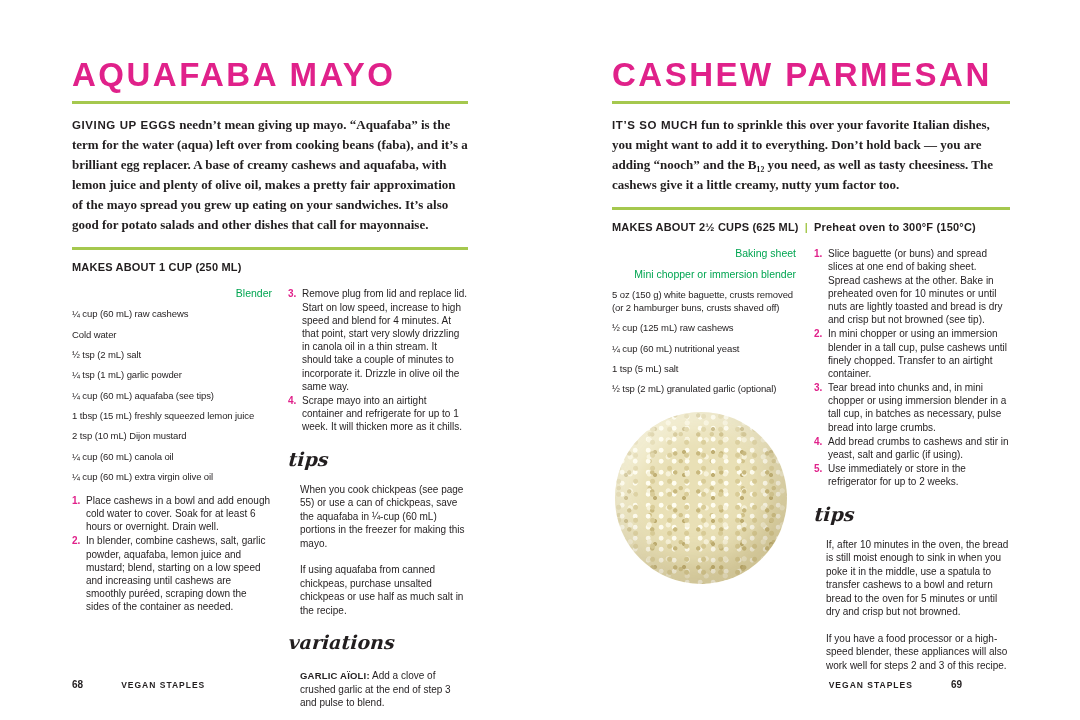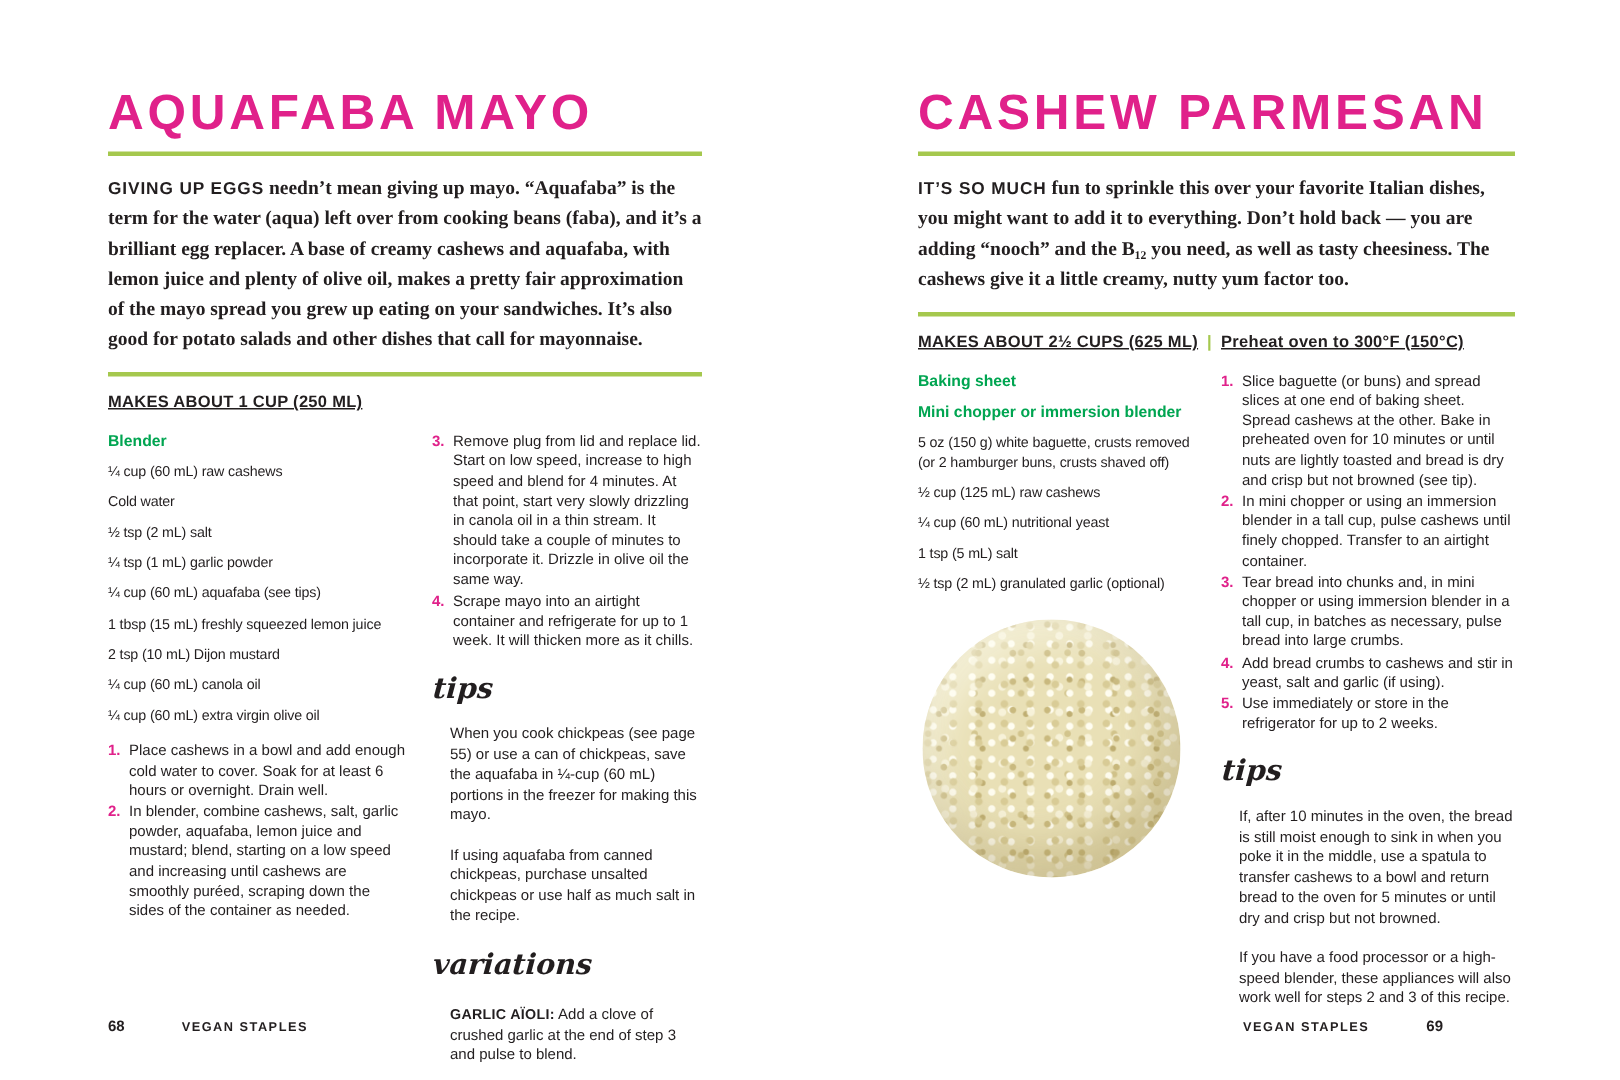--- a/index.html
+++ b/index.html
@@ -19,30 +19,30 @@
   .rule{height:3px;background:#a5c84e;margin:0 0 11px 0;}
   .intro{
     font-family:"Liberation Serif","DejaVu Serif",serif;font-weight:bold;
     font-size:13px;line-height:1.55;margin:0 0 12px 0;color:#221e1f;
   }
   .intro .lead{
     font-family:"Liberation Sans",sans-serif;font-weight:bold;
     font-size:11.5px;letter-spacing:.6px;
   }
   .makes{
-    font-weight:bold;font-size:11px;letter-spacing:.2px;margin:0 0 4px 0;text-decoration:underline;
+    font-weight:bold;font-size:11px;letter-spacing:.2px;margin:0 0 4px 0;
   }
   .makes .pipe{color:#a5c84e;font-weight:bold;margin:0 6px;}
   .cols{display:flex;margin-top:14px;}
   #left-page .col1{width:200px;margin-right:16px;flex:none;}
   #left-page .col2{width:180px;flex:none;}
   #right-page .col1{width:184px;margin-right:18px;flex:none;}
   #right-page .col2{width:196px;flex:none;}
 
-  .equip{color:#00a551;font-weight:bold;font-size:10.5px;margin:0 0 9px 0;}
+  .equip{color:#00a551;font-weight:normal;font-size:10.5px;margin:0 0 9px 0;text-align:right;}
   .equip-group{margin-bottom:4px;}
   .ing{font-size:9.5px;line-height:1.35;margin:0 0 7.5px 0;letter-spacing:-0.1px;}
   .ingredients{margin-bottom:10px;}
 
   .steps{margin:0;}
   .step{display:flex;font-size:10px;line-height:1.32;margin:0 0 1px 0;}
   .step-num{color:#e0218a;font-weight:bold;flex:none;width:14px;}
   .step-text{flex:1;}
 
   .script-head{

